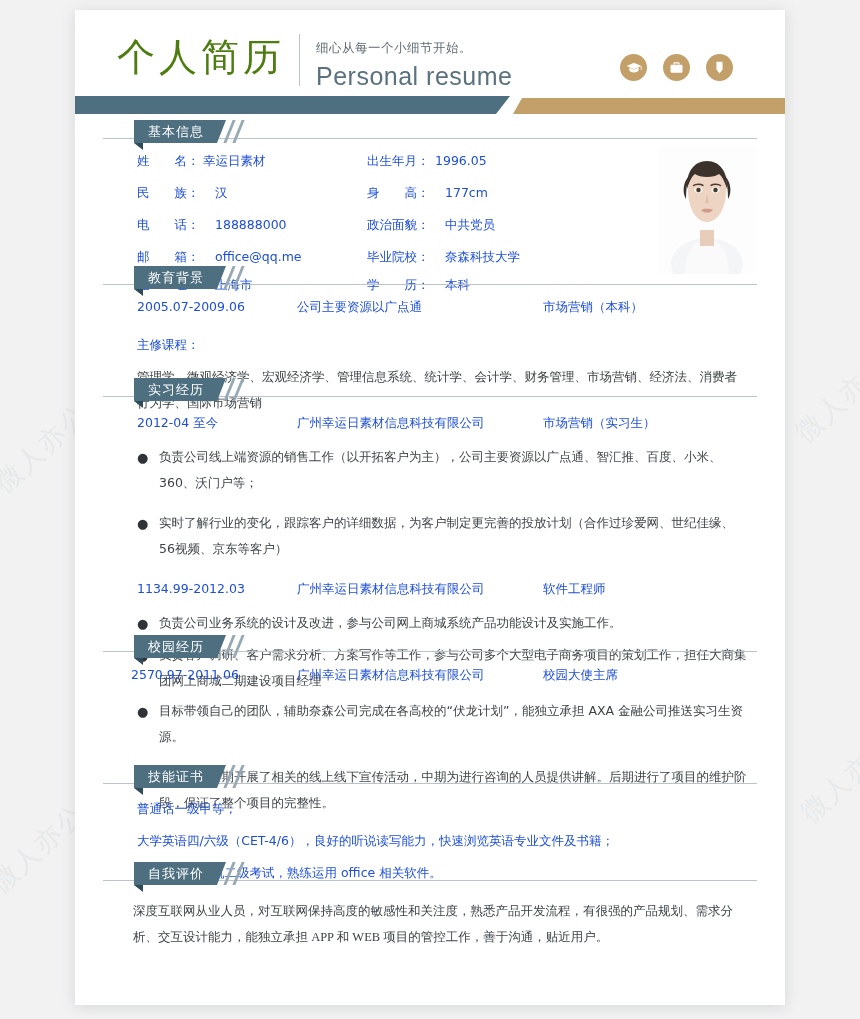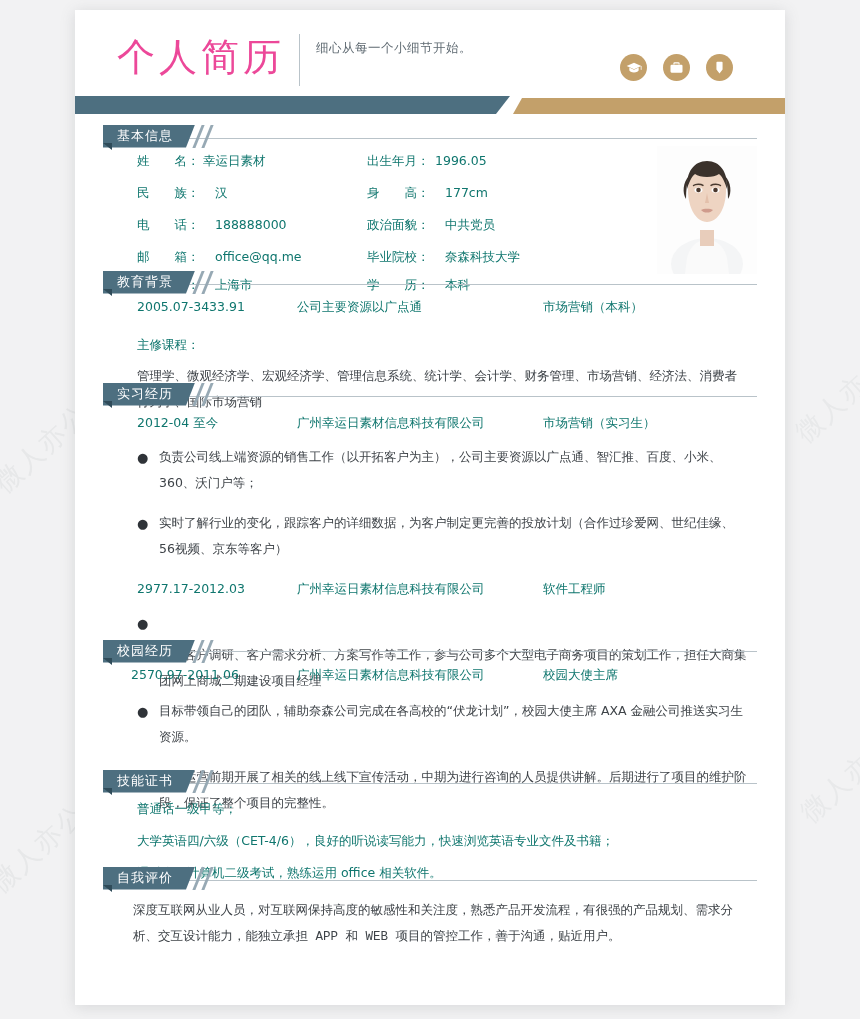--- a/index.html
+++ b/index.html
@@ -49,21 +49,21 @@
     position: relative;
     height: 86px;
   }
   .header-inner {
     display: flex;
     align-items: flex-start;
     padding: 24px 0 0 42px;
   }
   .title-cn {
     font-size: 38px;
-    color: #ec4899;
+    color: #4d7c0f;
     letter-spacing: 4px;
     line-height: 46px;
     font-family: "DejaVu Sans", "Liberation Sans", sans-serif;
     font-weight: 400;
     white-space: nowrap;
   }
   .title-divider {
     width: 1px;
     background: #b9c3c9;
     height: 52px;
@@ -146,22 +146,23 @@
   
   .sec {
     position: absolute;
     left: 28px;
     height: 23px;
     z-index: 6;
   }
   .ribbon {
     position: relative;
     display: flex;
-    align-items: center;
+    align-items: flex-start;
     height: 32px;
+    margin-left: 31px;
   }
   .ribbon-body {
     background: #4d6f80;
     height: 23px;
     padding: 0 10px 0 14px;
     display: flex;
     align-items: center;
     color: #ffffff;
     font-size: 13px;
     letter-spacing: 1px;
@@ -199,32 +200,32 @@
     left: 28px;
     height: 1px;
     background: #b9c3c9;
     width: 654px;
     z-index: 1;
   }
 
   
   .tb {
     position: absolute;
-    color: #0f766e;
+    color: #1d4ed8;
     font-size: 12.5px;
     line-height: 22px;
     font-family: "DejaVu Sans", "Liberation Sans", sans-serif;
     white-space: nowrap;
   }
   .tw {
     position: absolute;
     color: #3e4348;
     font-size: 12.5px;
     line-height: 26px;
-    font-family: Liberation Mono, monospace;
+    font-family: Liberation Serif, serif;
   }
 
   .bullet {
     position: absolute;
     display: flex;
     font-size: 12.5px;
     line-height: 26px;
     color: #3e4348;
     font-family: "DejaVu Sans", "Liberation Sans", sans-serif;
   }
@@ -256,20 +257,21 @@
 <div class="wm wm-d">微人亦公</div>
 
 <div class="page">
 
   <div class="header">
     <div class="header-inner">
       <div class="title-cn">个人简历</div>
       <div class="title-divider"></div>
       <div class="title-right">
         <div class="tagline">细心从每一个小细节开始。</div>
+        <div class="title-en">Personal resume</div>
       </div>
     </div>
 
     <div class="header-icons">
       <div class="hicon">
         <svg width="16" height="16" viewBox="0 0 24 24" fill="#ffffff">
           <path d="M12 4 L23 9 L12 14 L1 9 Z"></path>
           <path d="M5 11.2 V15.5 C5 17.2 8.3 18.6 12 18.6 C15.7 18.6 19 17.2 19 15.5 V11.2 L12 14.6 Z"></path>
           <rect x="22.1" y="9" width="1.2" height="6" rx="0.6"></rect>
         </svg>
@@ -359,21 +361,21 @@
         <div class="ribbon-body">教育背景</div>
         <div class="ribbon-slashes">
             <i></i>
             <i></i>
           </div>
         <div class="ribbon-fold"></div>
       </div>
     </div>
     <div class="sec-rule" style="top:170px"></div>
 
-    <div class="tb" style="left:62px;  top:182px">2005.07-3433.91</div>
+    <div class="tb" style="left:62px;  top:182px">2005.07-2009.06</div>
     <div class="tb" style="left:222px; top:182px">公司主要资源以广点通</div>
     <div class="tb" style="left:468px; top:182px">市场营销（本科）</div>
 
     <div class="tb" style="left:62px; top:220px">主修课程：</div>
     <div class="tw" style="left:62px; top:250px; width:612px">管理学、微观经济学、宏观经济学、管理信息系统、统计学、会计学、财务管理、市场营销、经济法、消费者行为学、国际市场营销</div>
 
     <div class="sec" style="top:264px">
       <div class="ribbon">
         <div class="ribbon-body">实习经历</div>
         <div class="ribbon-slashes">
@@ -391,26 +393,27 @@
 
     <div class="bullet" style="left:62px; top:330px; width:612px">
       <div class="dot">●</div>
       <div>负责公司线上端资源的销售工作（以开拓客户为主），公司主要资源以广点通、智汇推、百度、小米、360、沃门户等；</div>
     </div>
     <div class="bullet" style="left:62px; top:396px; width:612px">
       <div class="dot">●</div>
       <div>实时了解行业的变化，跟踪客户的详细数据，为客户制定更完善的投放计划（合作过珍爱网、世纪佳缘、56视频、京东等客户）</div>
     </div>
 
-    <div class="tb" style="left:62px;  top:464px">2977.17-2012.03</div>
+    <div class="tb" style="left:62px;  top:464px">1134.99-2012.03</div>
     <div class="tb" style="left:222px; top:464px">广州幸运日素材信息科技有限公司</div>
     <div class="tb" style="left:468px; top:464px">软件工程师</div>
 
     <div class="bullet" style="left:62px; top:496px; width:612px">
       <div class="dot">●</div>
+      <div>负责公司业务系统的设计及改进，参与公司网上商城系统产品功能设计及实施工作。</div>
     </div>
     <div class="bullet" style="left:62px; top:528px; width:612px">
       <div class="dot">●</div>
       <div>负责客户调研、客户需求分析、方案写作等工作，参与公司多个大型电子商务项目的策划工作，担任大商集团网上商城二期建设项目经理</div>
     </div>
 
     <div class="sec" style="top:521px">
       <div class="ribbon">
         <div class="ribbon-body">校园经历</div>
         <div class="ribbon-slashes">
@@ -421,21 +424,21 @@
       </div>
     </div>
     <div class="sec-rule" style="top:537px"></div>
 
     <div class="tb" style="left:56px;  top:550px">2570.97-2011.06</div>
     <div class="tb" style="left:222px; top:550px">广州幸运日素材信息科技有限公司</div>
     <div class="tb" style="left:468px; top:550px">校园大使主席</div>
 
     <div class="bullet" style="left:62px; top:584px; width:612px">
       <div class="dot">●</div>
-      <div>目标带领自己的团队，辅助奈森公司完成在各高校的“伏龙计划”，校园大使主席 AXA 金融公司推送实习生资源。</div>
+      <div>目标带领自己的团队，辅助奈森公司完成在各高校的“伏龙计划”，能独立承担 AXA 金融公司推送实习生资源。</div>
     </div>
     <div class="bullet" style="left:62px; top:650px; width:612px">
       <div class="dot">●</div>
       <div>整体运营前期开展了相关的线上线下宣传活动，中期为进行咨询的人员提供讲解。后期进行了项目的维护阶段，保证了整个项目的完整性。</div>
     </div>
 
     <div class="sec" style="top:651px">
       <div class="ribbon">
         <div class="ribbon-body">技能证书</div>
         <div class="ribbon-slashes">

